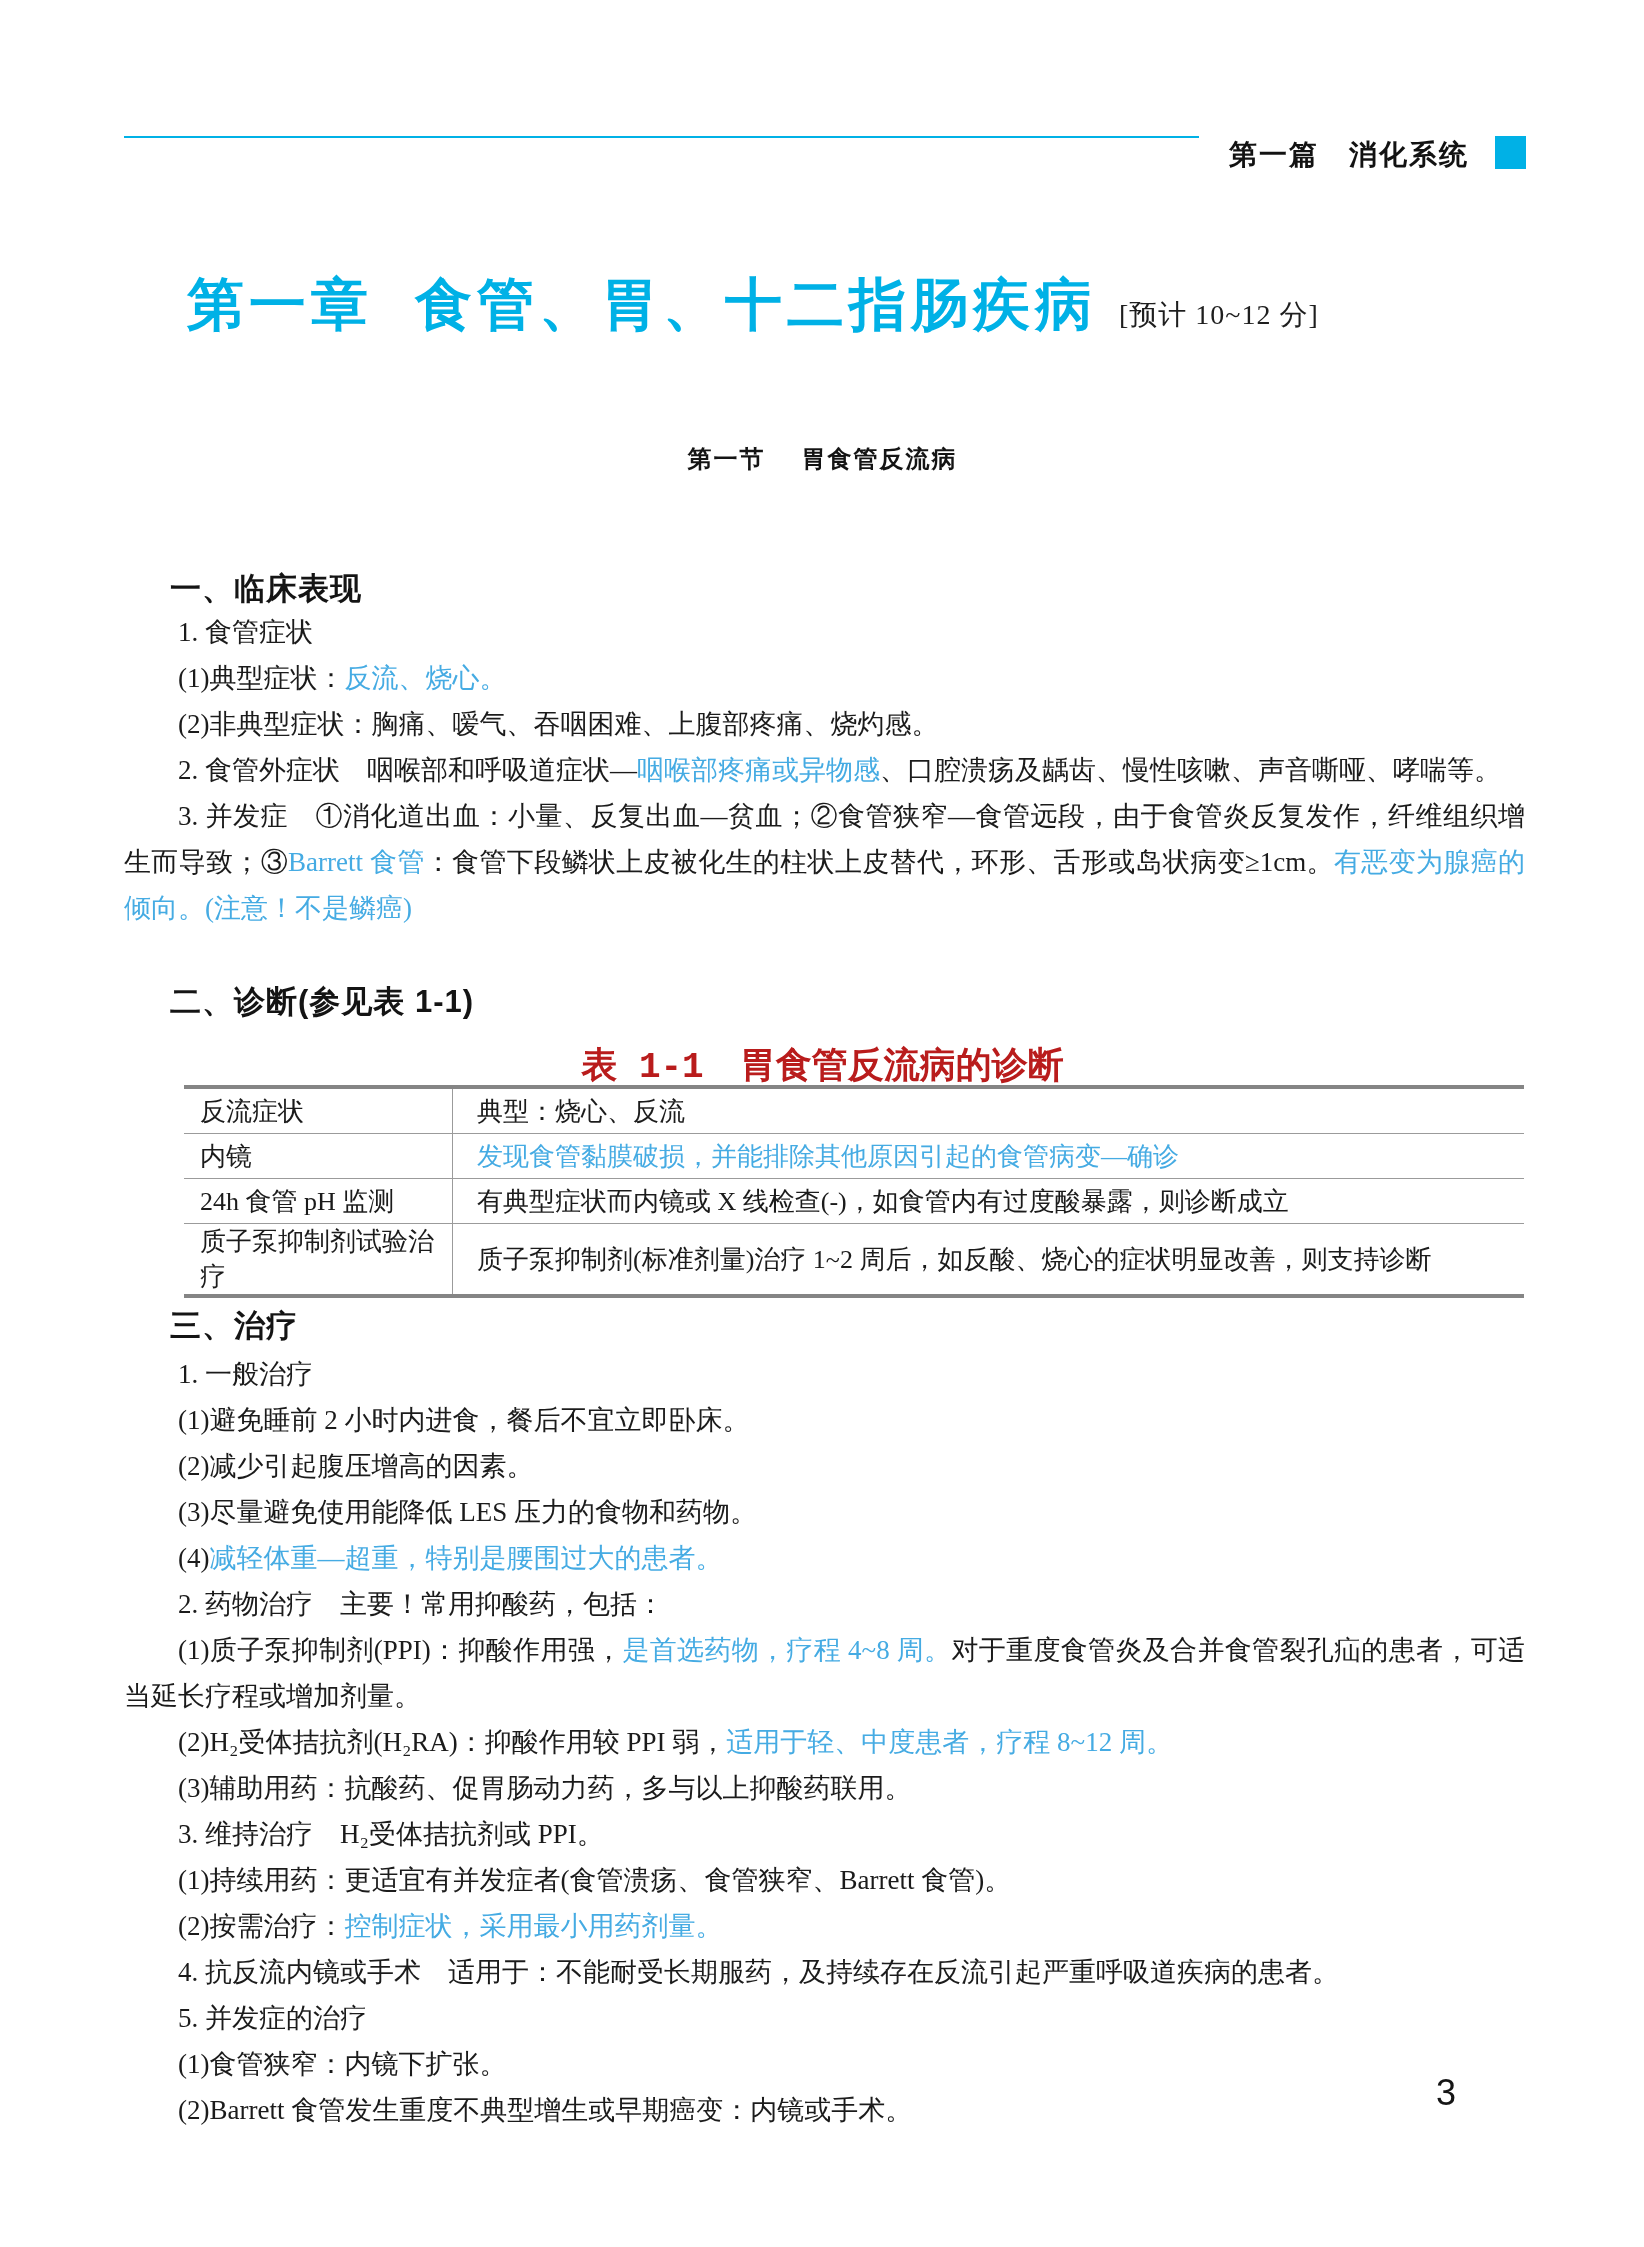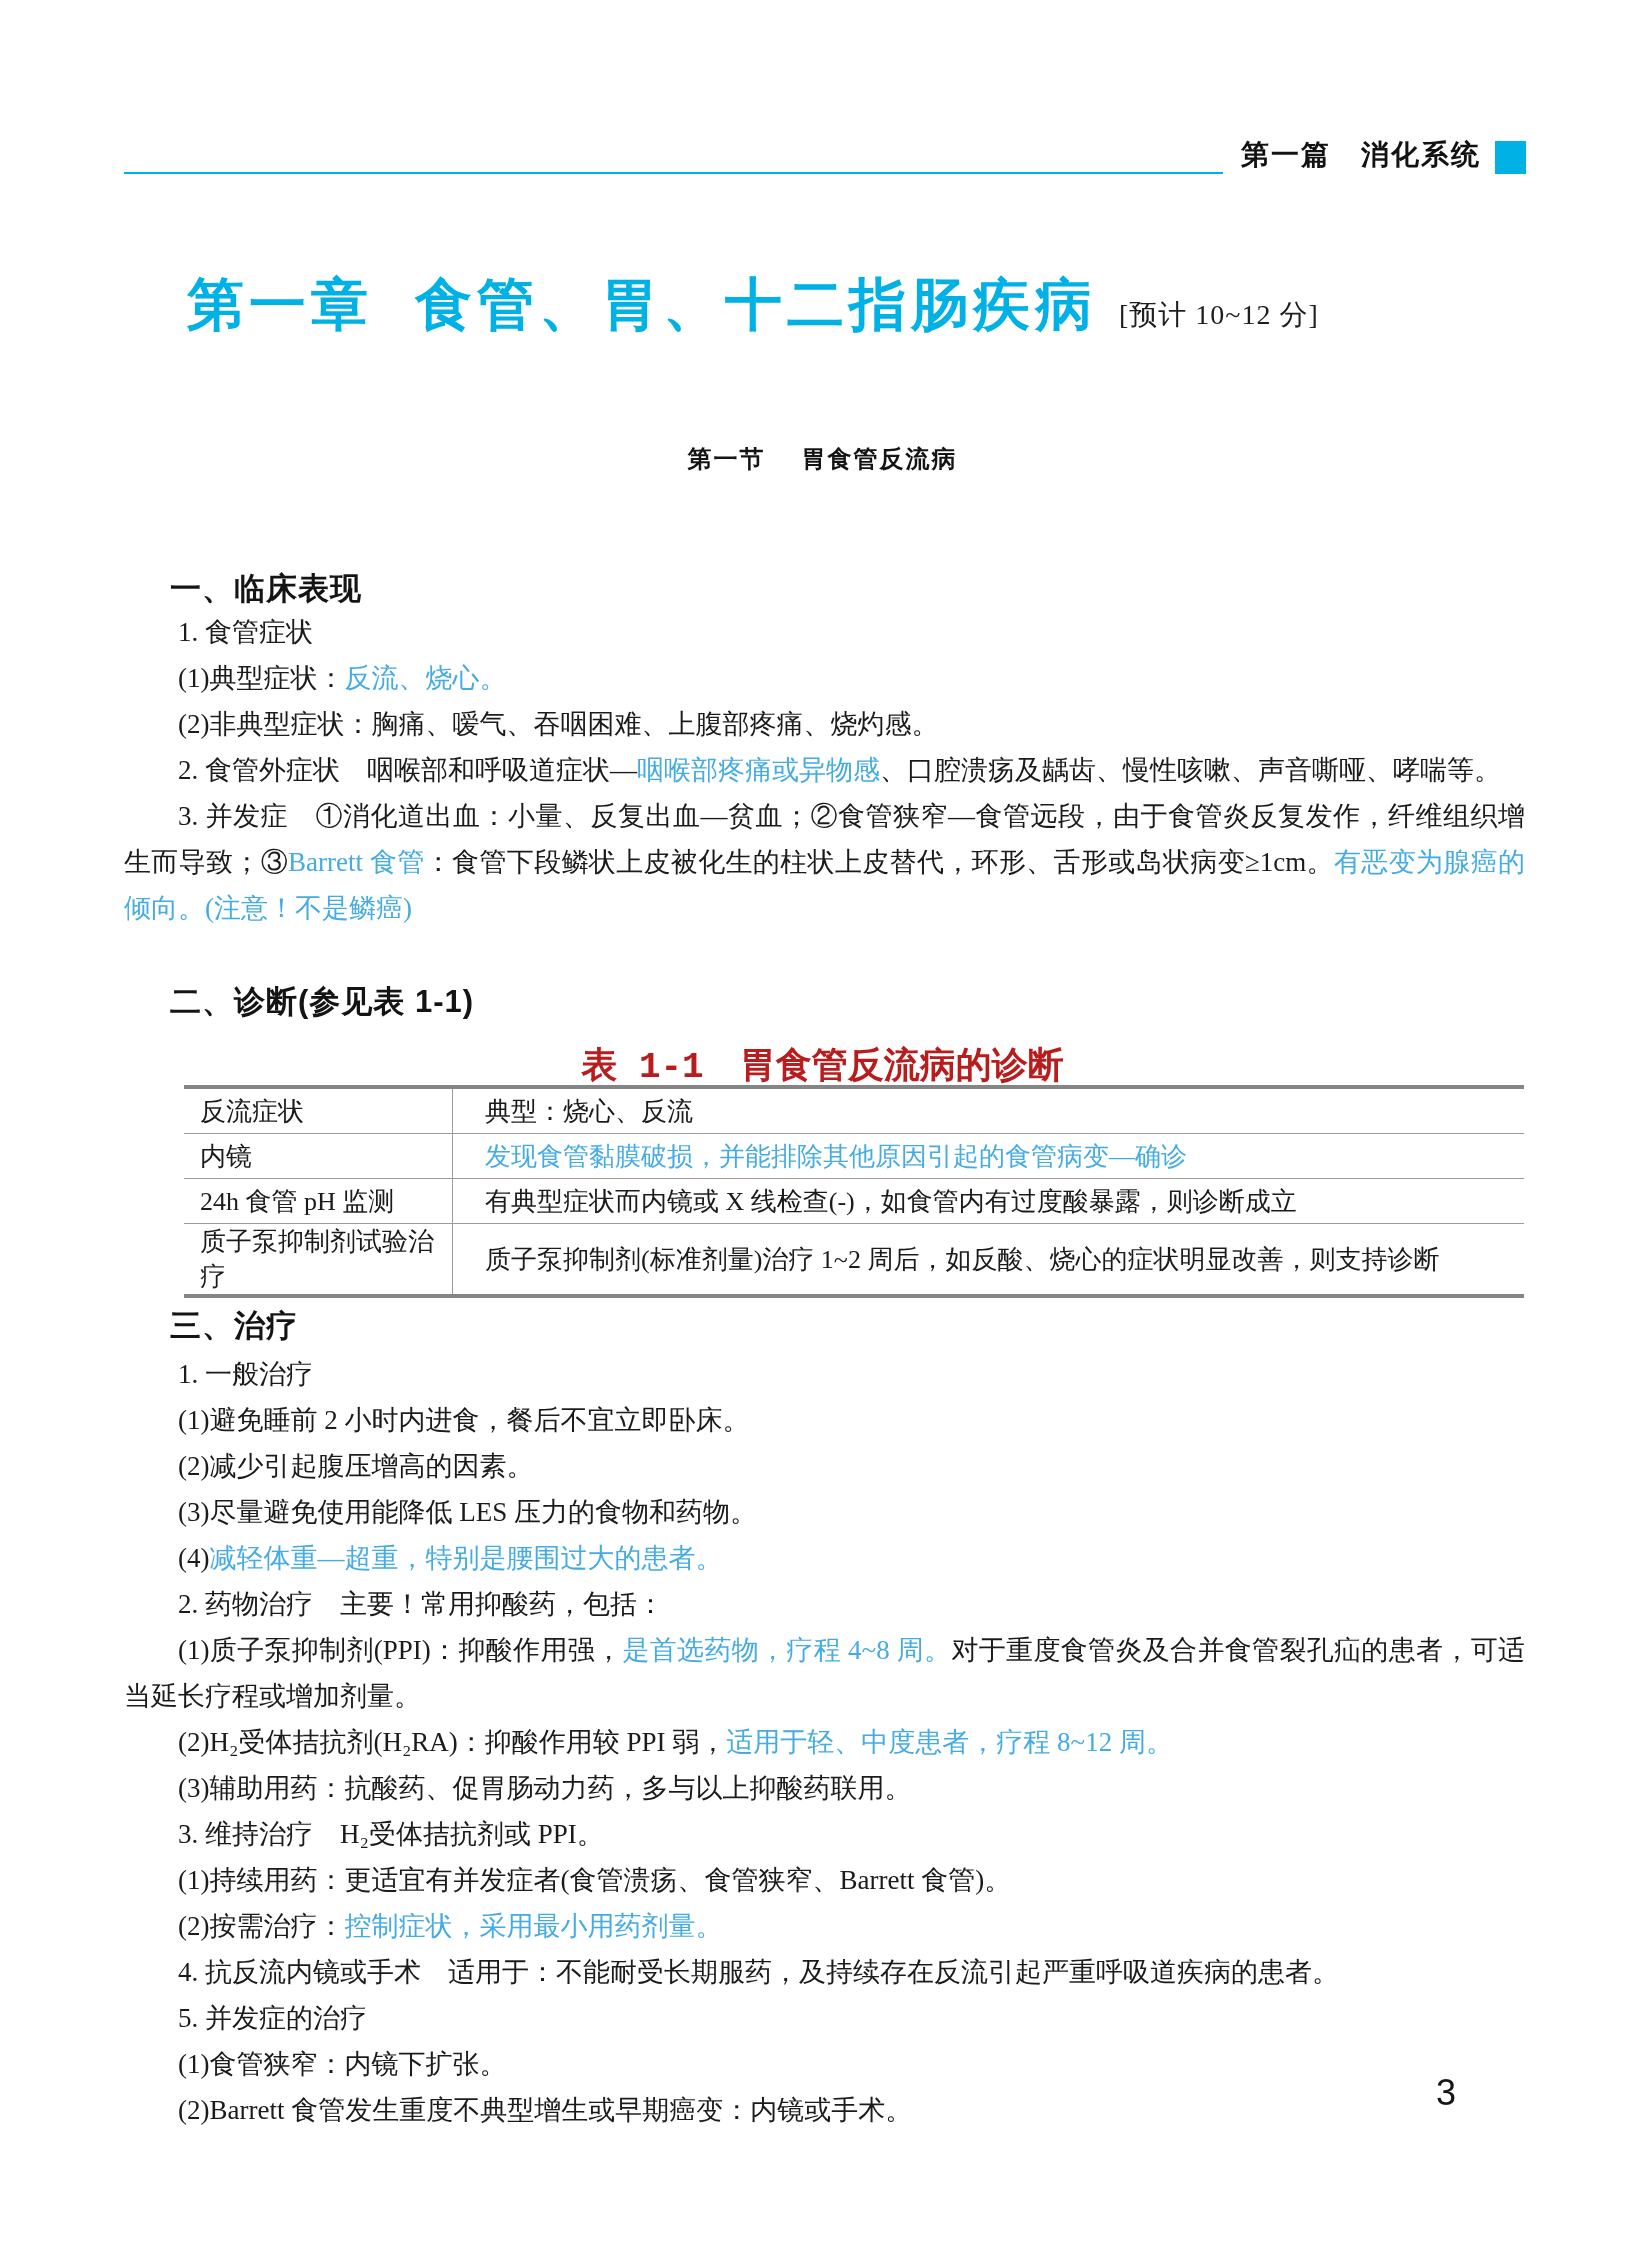--- a/index.html
+++ b/index.html
@@ -12,21 +12,21 @@
     position:relative;
     width:1645px;height:2248px;
     background:#ffffff;
     overflow:hidden;
     font-family:"Liberation Serif","DejaVu Serif",serif;
     color:var(--ink);
   }
   
   .running-head{
     position:absolute;left:124px;right:119px;top:136px;height:38px;
-    display:flex;align-items:flex-end;
+    display:flex;align-items:flex-start;gap:12px;
   }
   .head-rule{flex:1;height:2px;background:var(--accent);margin-right:18px;}
   .head-title{
     font-family:"Liberation Sans","DejaVu Sans",sans-serif;
     font-weight:bold;font-size:28px;color:#121212;letter-spacing:2px;white-space:nowrap;
   }
   .head-square{width:31px;height:33px;background:var(--accent);margin-left:14px;}
   
   .chapter-title{
     position:absolute;left:187px;top:267px;
@@ -79,21 +79,21 @@
     border-top:4px solid #858585;border-bottom:4px solid #858585;
     font-size:26px;color:var(--ink);
   }
   .diag-table td{
     height:44px;vertical-align:middle;
     border-top:1px solid #9b9b9b;
     padding:0 8px 0 16px;
   }
   .diag-table tr:first-child td{border-top:none;}
   .diag-table td.c1{width:244px;border-right:1px solid #9b9b9b;}
-  .diag-table td.c2{padding-left:32px;margin-left:19px;}
+  .diag-table td.c2{padding-left:24px;margin-left:19px;}
   
   .page-number{
     position:absolute;left:1436px;top:2072px;
     font-family:"Liberation Sans","DejaVu Sans",sans-serif;
     font-size:36px;color:#151515;
   }
 </style>
 </head>
 <body>
 

